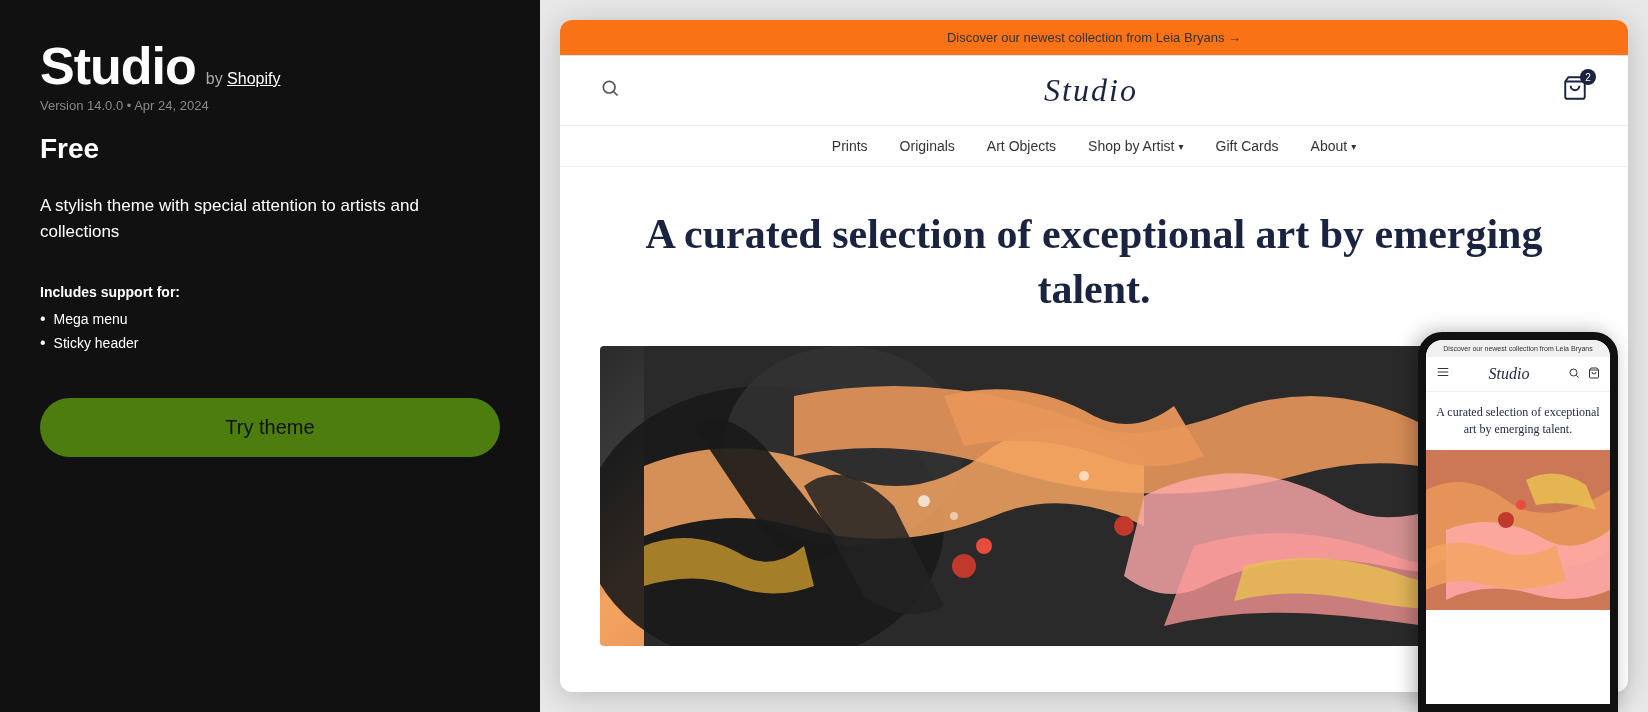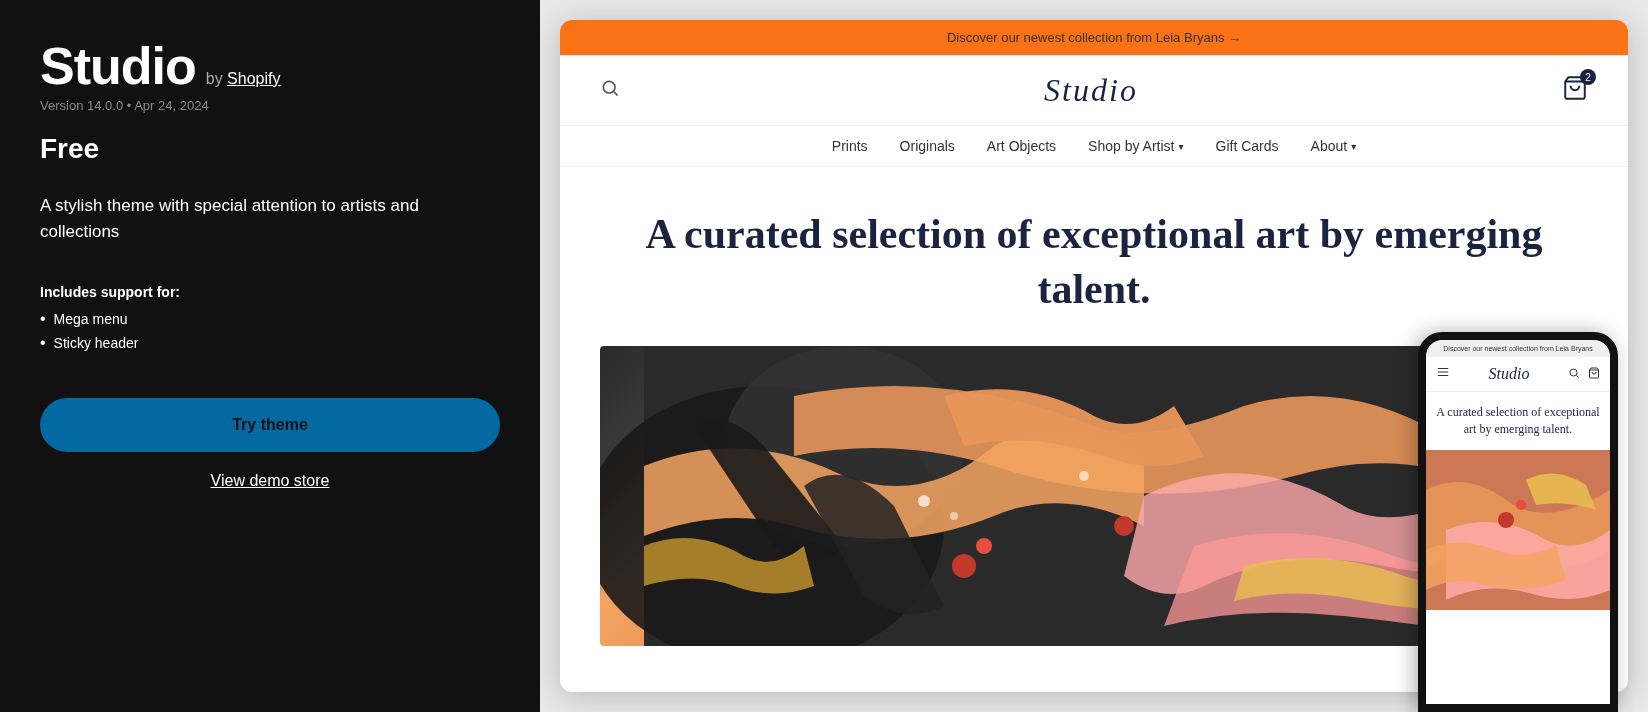--- a/index.html
+++ b/index.html
@@ -101,27 +101,27 @@
 
     .features-list a {
       color: #fff;
       text-decoration: underline;
     }
 
     .try-theme-btn {
       display: flex;
       align-items: center;
       justify-content: center;
-      background: #0369a1;
+      background: #4d7c0f;
       color: #111;
       border: none;
       border-radius: 50px;
       padding: 18px 40px;
-      font-size: 16px;
-      font-weight: 700;
+      font-size: 20px;
+      font-weight: 400;
       cursor: pointer;
       width: 100%;
       margin-bottom: 20px;
     }
 
     .view-demo-link {
       text-align: center;
       font-size: 16px;
       color: #fff;
       text-decoration: underline;
@@ -367,21 +367,20 @@
     <li>
       <span>Mega menu</span>
     </li>
     <li>
       <span>Sticky header</span>
     </li>
   </ul>
 
   <button class="try-theme-btn">Try theme</button>
 
-  <button class="view-demo-link">View demo store</button>
 </div>
 
 <div class="right-panel">
 
   <div class="desktop-preview">
 
     <div class="announcement-bar">
       <span>Discover our newest collection from Leia Bryans →</span>
     </div>
 

